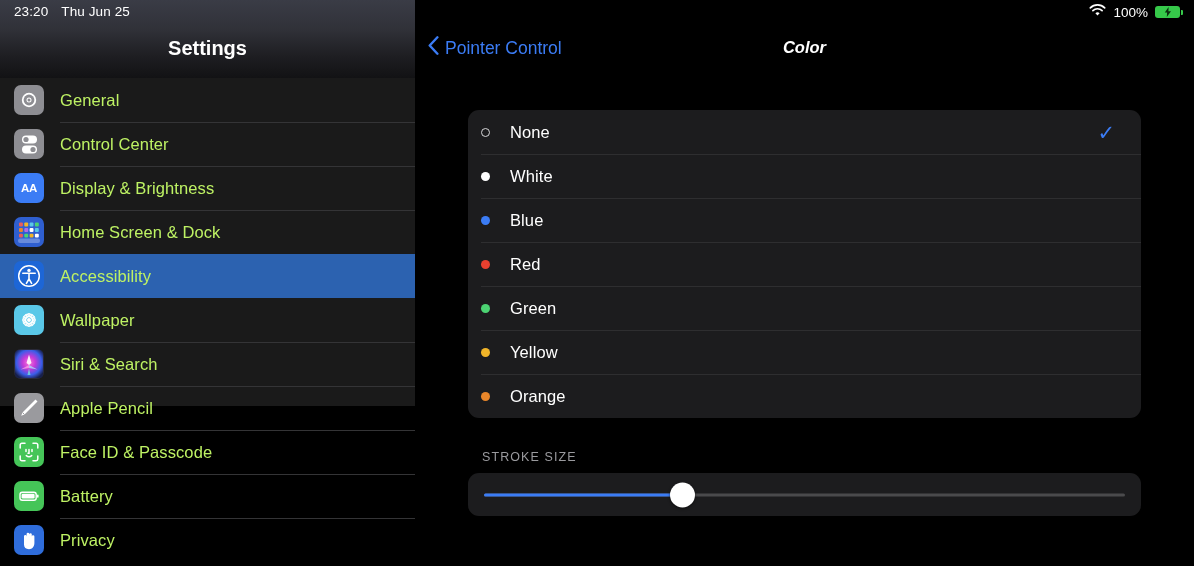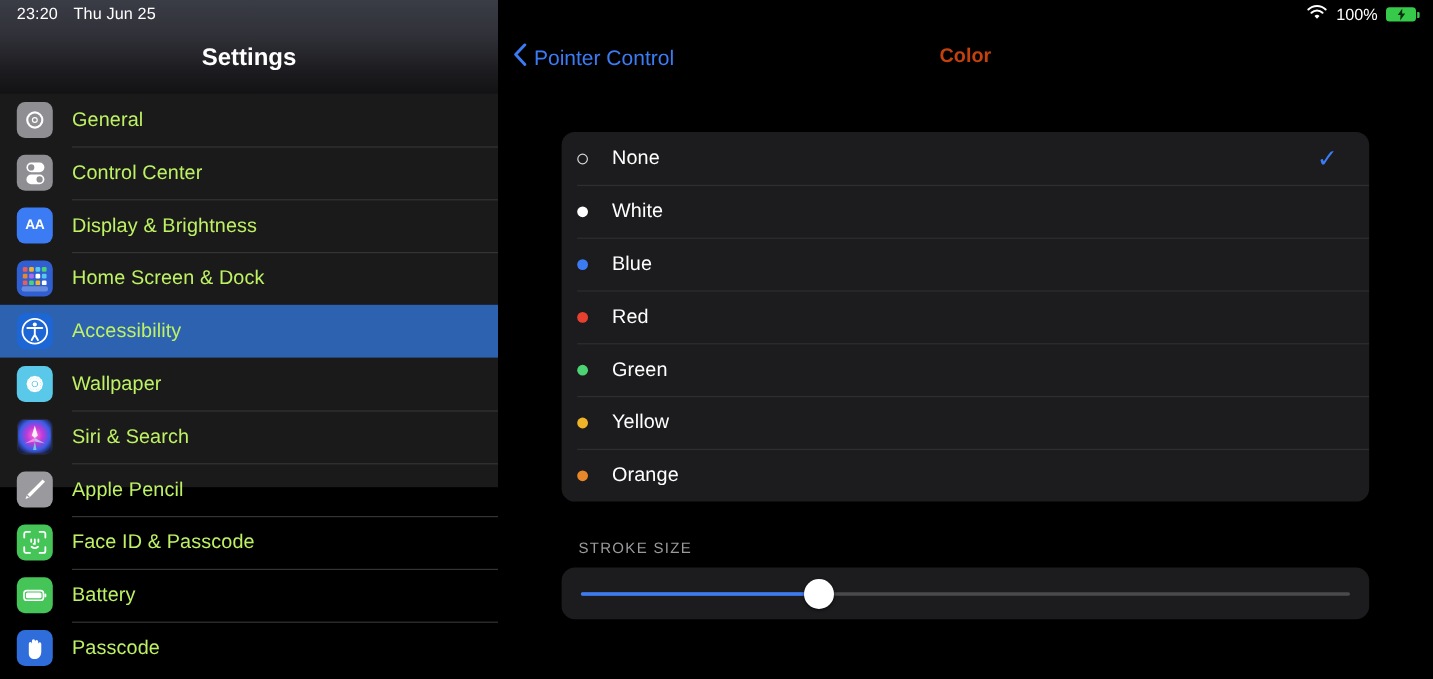--- a/index.html
+++ b/index.html
@@ -62,22 +62,23 @@
     color: #fff; font-size: 13.5px; justify-content: center;
   }
   .navbar { height: 78px; position: relative; }
   .back-btn {
     position: absolute; left: 13px; top: 36px;
     display: flex; align-items: center; gap: 6px;
     color: #3b7cf5; font-size: 17.5px; cursor: pointer;
   }
   .nav-title {
     position: absolute; left: 0; right: 0; top: 38px;
-    text-align: center; color: #c2410c; font-size: 16.5px; font-weight: bold;
+    text-align: center; color: #ffffff; font-size: 16.5px; font-weight: bold;
     pointer-events: none;
+    font-style: italic;
   }
 
   .panel {
     position: absolute; left: 53px; width: 673px;
     background: #1c1c1e; border-radius: 11px; overflow: hidden;
   }
   #colorPanel { top: 110px; }
   .crow {
     height: 44px; display: flex; align-items: center;
     padding: 0 26px 0 13px; position: relative; cursor: pointer;
@@ -268,21 +269,21 @@
             </svg>
           </div>
           <span class="srow-label">Battery</span>
         </div>
         <div class="srow">
           <div class="app-icon" style="background: rgb(47, 109, 219);">
             <svg width="21" height="21" viewBox="0 0 21 21">
               <path d="M5 11.2V6.4a1.3 1.3 0 0 1 2.6 0v3.1V4a1.3 1.3 0 0 1 2.6 0v5.2V4.6a1.3 1.3 0 0 1 2.6 0v4.6V6.6a1.3 1.3 0 0 1 2.6 0v6.5c0 3.7-2.2 6.1-5.4 6.1-3.2 0-5-1.9-5-4.7z" fill="#fff"></path>
             </svg>
           </div>
-          <span class="srow-label">Passcode</span>
+          <span class="srow-label">Privacy</span>
         </div>
       </div>
   </div>
 
   <div class="detail">
     <div class="statusbar-right">
       <span>
         <svg width="17" height="13" viewBox="0 0 17 13">
           <path d="M8.5 11.6l2.1-2.3a3.1 3.1 0 0 0-4.2 0z" fill="#fff"></path>
           <path d="M3.9 6.6a6.6 6.6 0 0 1 9.2 0" stroke="#fff" stroke-width="1.7" fill="none" stroke-linecap="round"></path>

